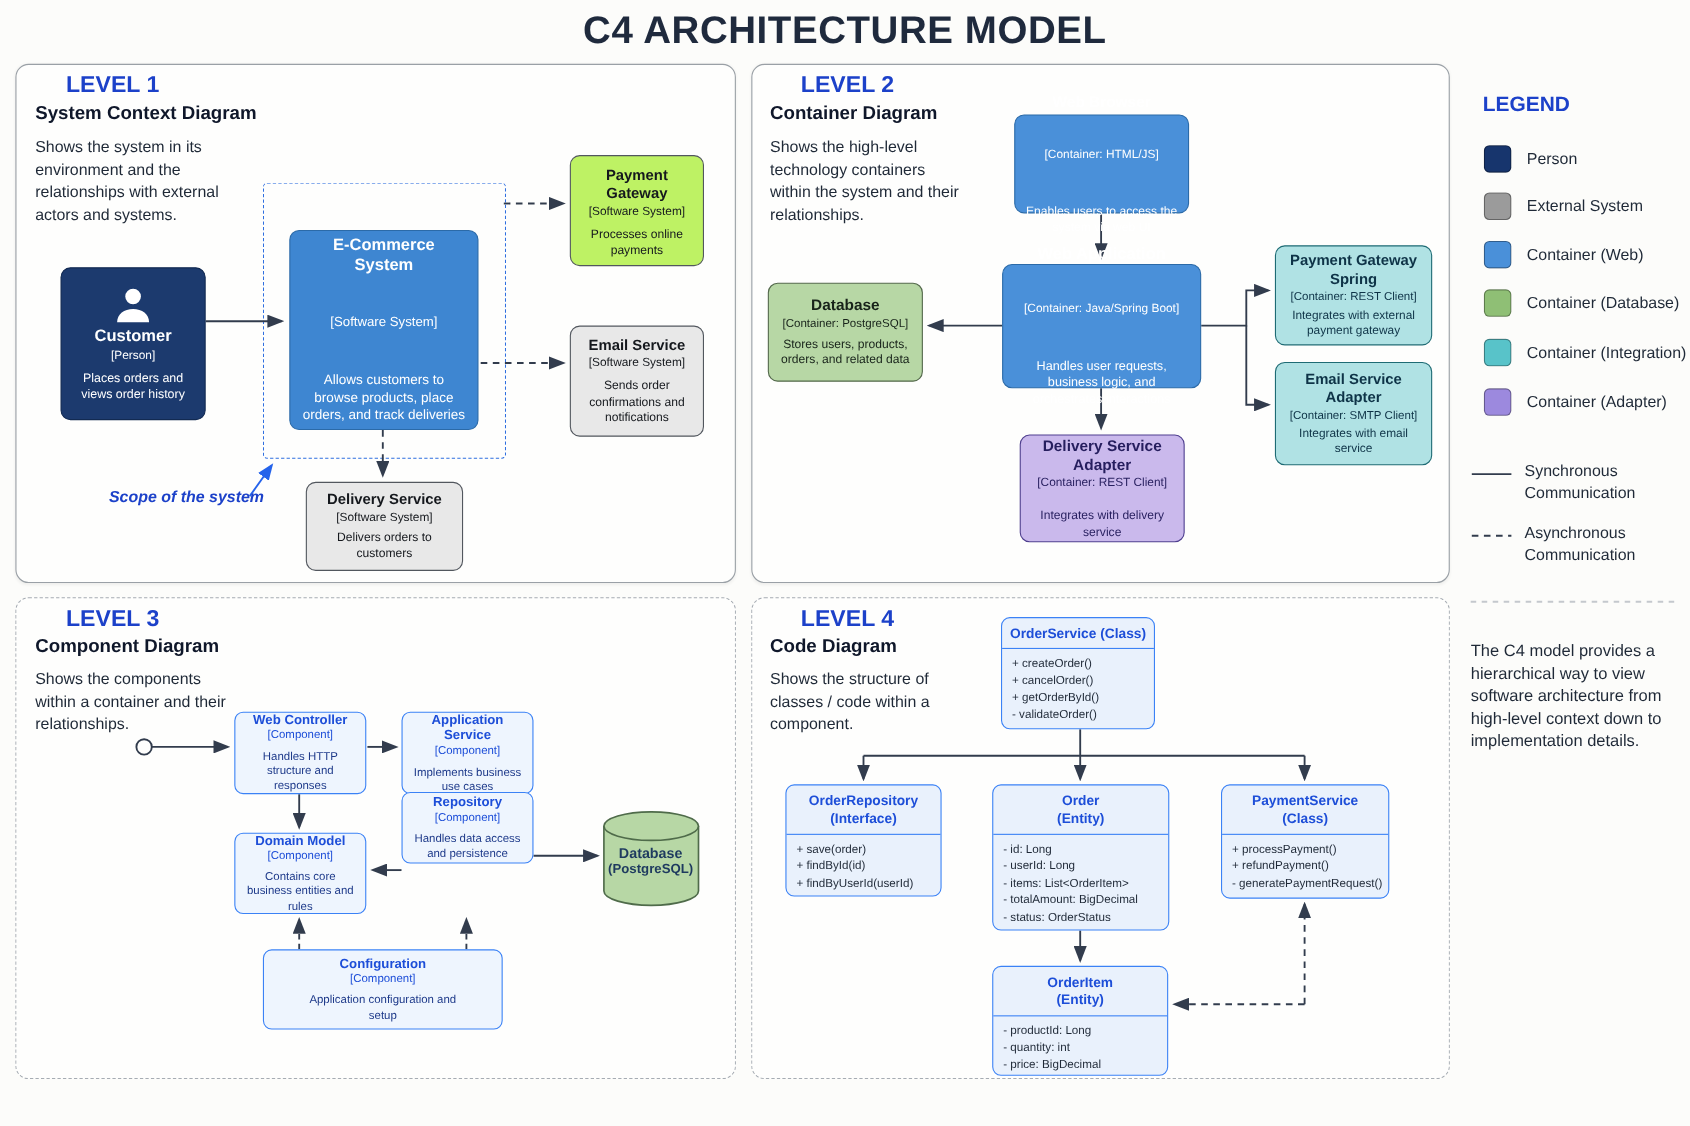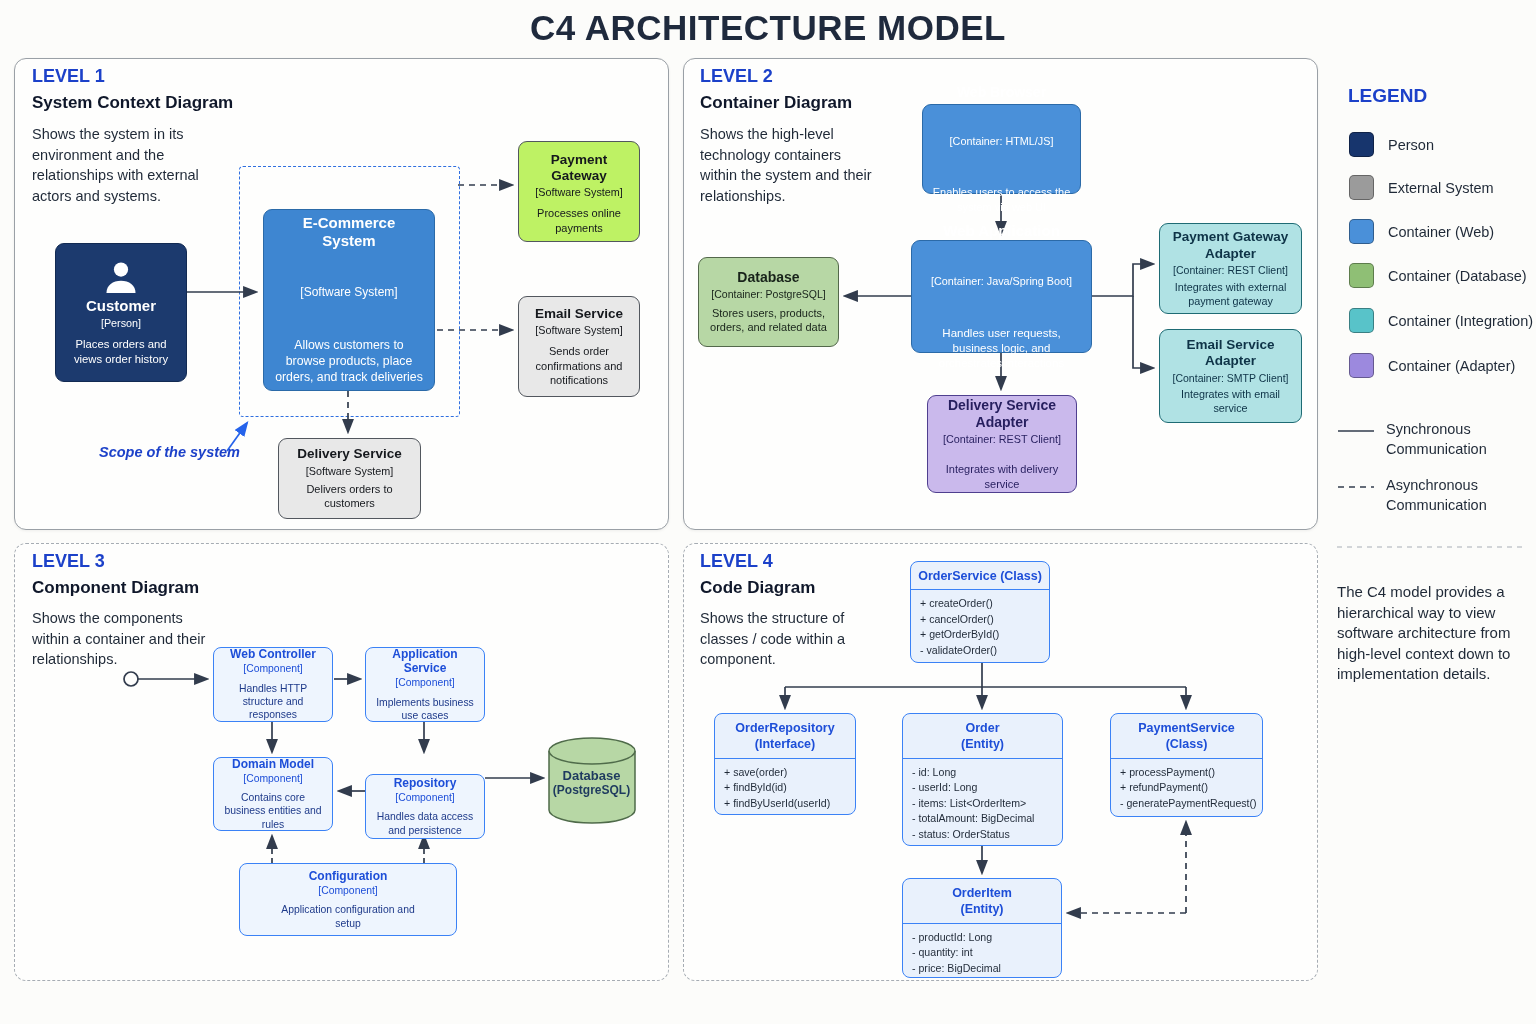--- a/index.html
+++ b/index.html
@@ -1,21 +1,21 @@
 <!DOCTYPE html>
 <html><head>
 <meta charset="utf-8">
 <style>
   html,body{margin:0;padding:0;background:#fcfcfa;font-family:"Liberation Sans",sans-serif;}
   #page{position:relative;width:1536px;height:1024px;overflow:hidden;background:#fcfcfa;}
   .pagetitle{position:absolute;left:0;top:8px;width:100%;text-align:center;font-size:35px;font-weight:800;color:#1f2a3d;letter-spacing:.5px;}
   .panel{position:absolute;background:#fefefd;border-radius:12px;box-sizing:border-box;}
   .panel.solid{border:1.6px solid #9aa0a6;box-shadow:0 1px 3px rgba(0,0,0,.06);}
   .panel.dashed{border:1.6px dashed #a6acb3;}
-  .lvl{position:absolute;font-size:18px;font-weight:800;color:#1c41c9;}
+  .lvl{position:absolute;font-size:21px;font-weight:800;color:#1c41c9;margin-left:28px;}
   .phead{position:absolute;font-size:17px;font-weight:700;color:#0f172a;}
   .pdesc{position:absolute;font-size:14.5px;line-height:1.42;color:#1f2937;}
   .node{position:absolute;border-radius:9px;box-sizing:border-box;display:flex;flex-direction:column;align-items:center;justify-content:center;text-align:center;padding:6px 8px;z-index:10;}
   .navy{color:#fff;border:1.5px solid #122a52;}
   .blue{color:#fff;border:1.5px solid #2b6aa8;gap:32px;}
   .grayb{border:1.4px solid #52575e;color:#15181d;}
   .greenb{border:1.4px solid #53684b;color:#18231a;}
   .tealb{border:1.4px solid #1e6b74;color:#0e3347;}
   .purpleb{border:1.4px solid #4f3f8f;color:#261e5e;}
   .nt{font-weight:700;font-size:13.5px;line-height:1.22;}
@@ -128,21 +128,21 @@
     <div class="nd" style="font-size:11px;margin-top:5px">Stores users, products, orders, and related data</div>
   </div>
 
   <div class="node purpleb" style="left: 927px; top: 395px; width: 150px; height: 98px; background: rgb(202, 185, 236);">
     <div class="nt" style="font-size:14px;max-width:118px">Delivery Service Adapter</div>
     <div class="ntag">[Container: REST Client]</div>
     <div class="nd" style="font-size:11px;margin-top:16px">Integrates with delivery service</div>
   </div>
 
   <div class="node tealb" style="left: 1159px; top: 223px; width: 143px; height: 91px; background: rgb(176, 226, 228);">
-    <div class="nt" style="font-size:13.5px;max-width:120px">Payment Gateway Adapter</div>
+    <div class="nt" style="font-size:13.5px;max-width:120px">Payment Gateway Spring</div>
     <div class="ntag" style="font-size:10.5px">[Container: REST Client]</div>
     <div class="nd" style="font-size:10.8px;margin-top:3px">Integrates with external payment gateway</div>
   </div>
 
   <div class="node tealb" style="left: 1159px; top: 329px; width: 143px; height: 94px; background: rgb(176, 226, 228);">
     <div class="nt" style="font-size:13.5px;max-width:110px">Email Service Adapter</div>
     <div class="ntag" style="font-size:10.5px">[Container: SMTP Client]</div>
     <div class="nd" style="font-size:10.8px;margin-top:3px">Integrates with email service</div>
   </div>
 
@@ -158,21 +158,21 @@
     <div class="ntag">[Component]</div>
     <div class="nd">Implements business use cases</div>
   </div>
 
   <div class="comp" style="left:213px;top:757px;width:120px;height:74px">
     <div class="nt">Domain Model</div>
     <div class="ntag">[Component]</div>
     <div class="nd">Contains core business entities and rules</div>
   </div>
 
-  <div class="comp" style="left:365px;top:774px;width:120px;height:65px">
+  <div class="comp" style="left:365px;top:720px;width:120px;height:65px">
     <div class="nt">Repository</div>
     <div class="ntag">[Component]</div>
     <div class="nd">Handles data access and persistence</div>
   </div>
 
   <div class="comp" style="left:239px;top:863px;width:218px;height:73px">
     <div class="nt">Configuration</div>
     <div class="ntag">[Component]</div>
     <div class="nd" style="max-width:160px">Application configuration and setup</div>
   </div>

